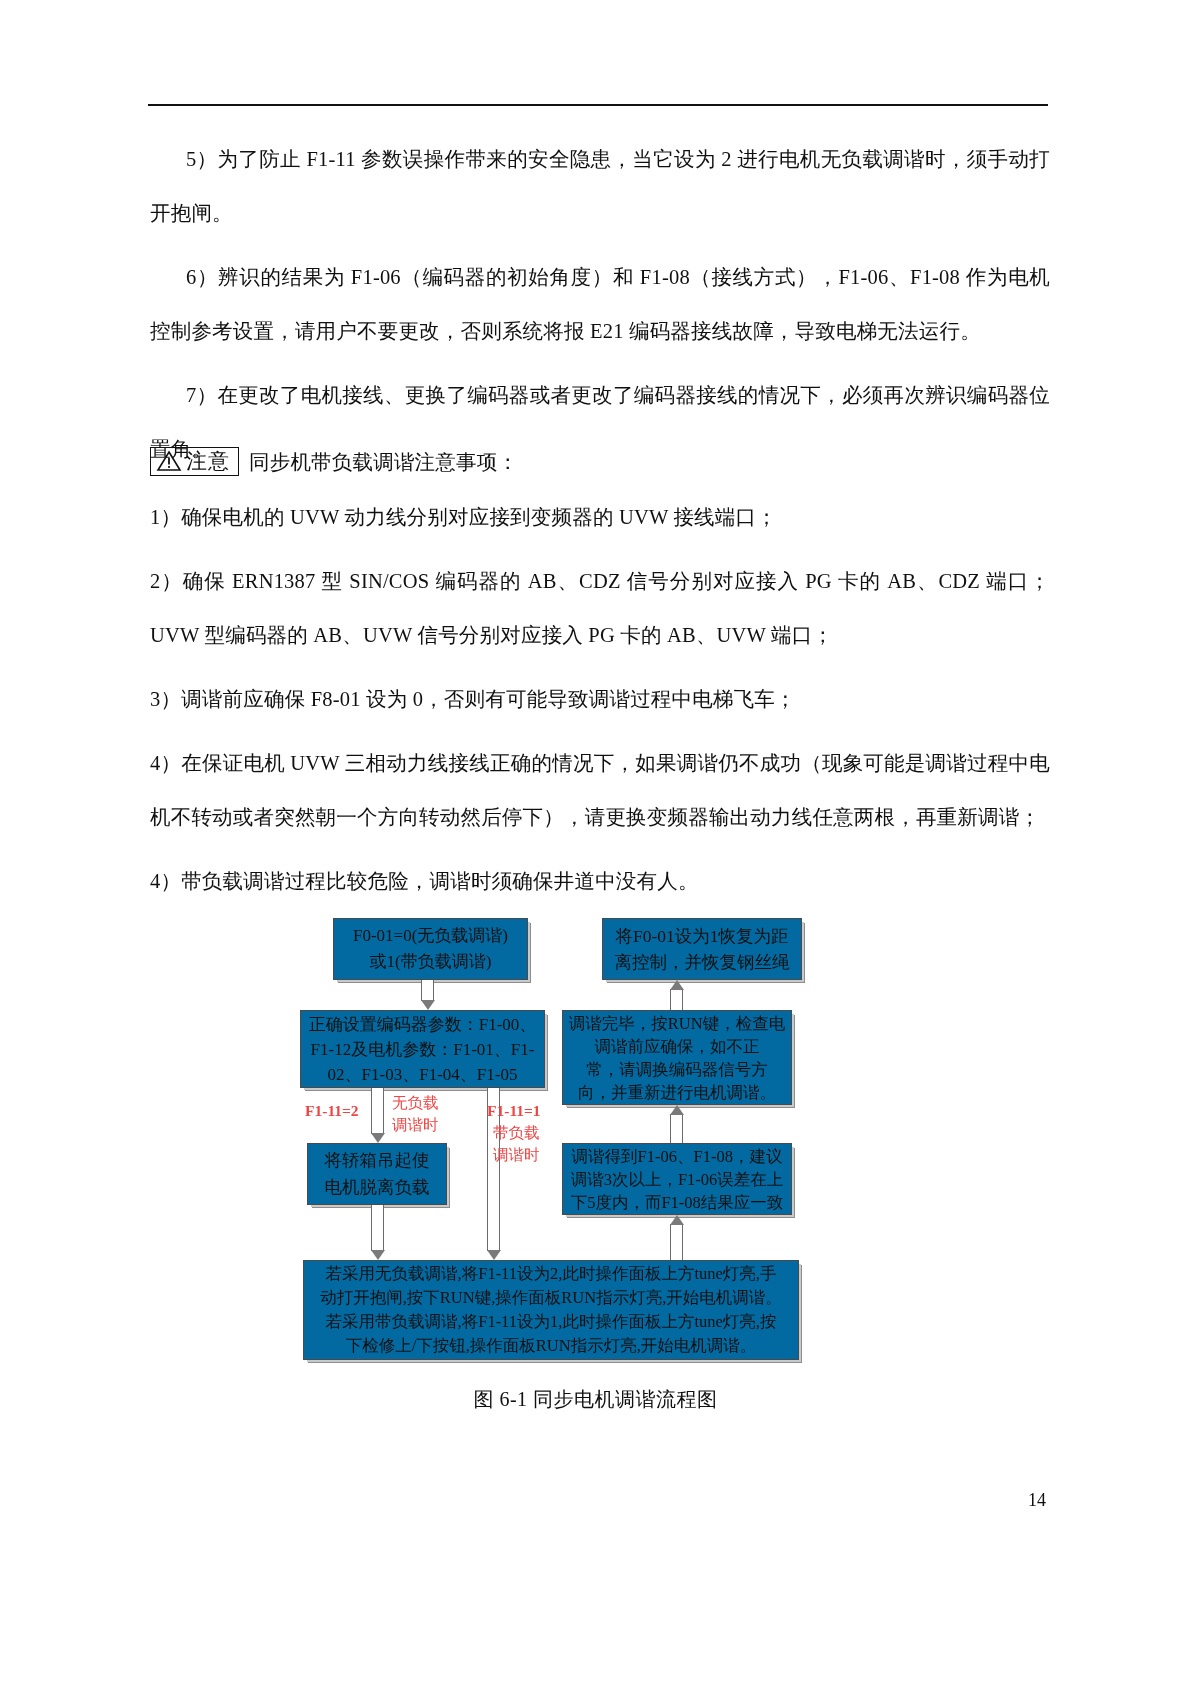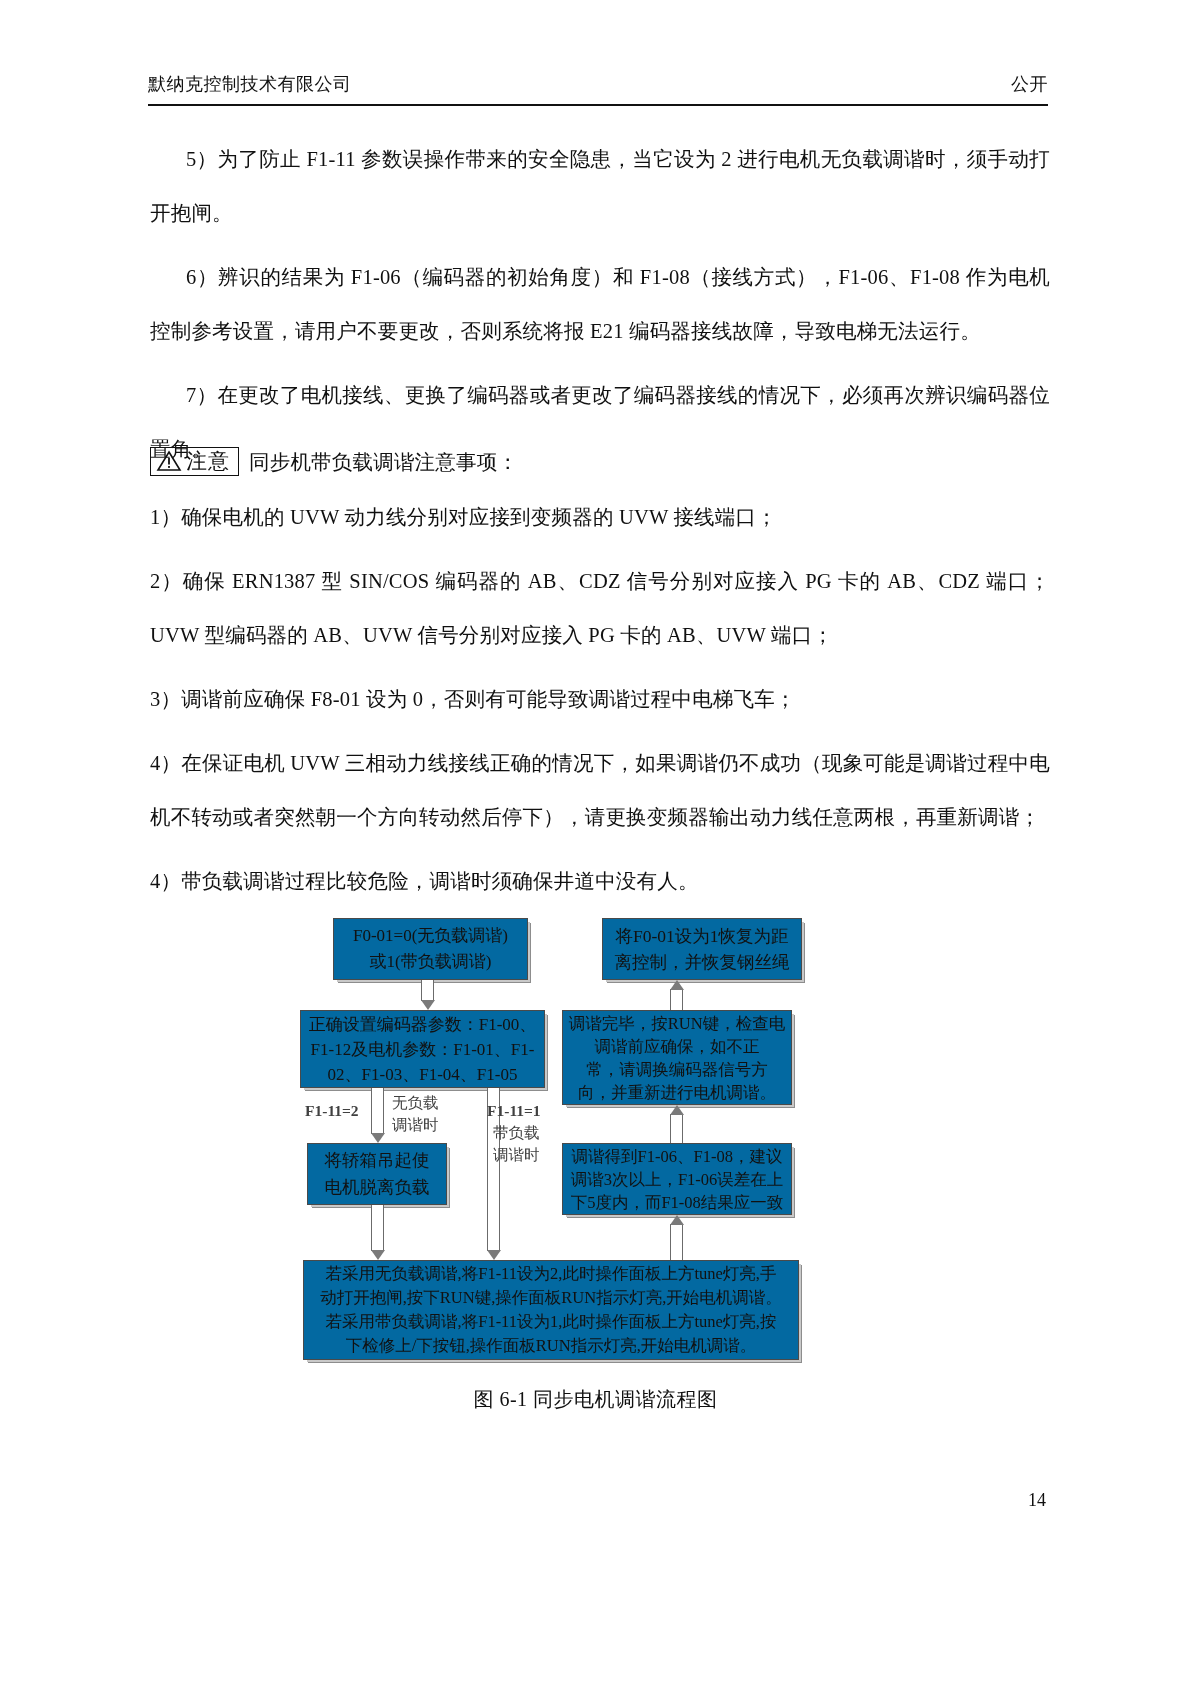--- a/index.html
+++ b/index.html
@@ -153,21 +153,21 @@
   }
   .conn.up .head {
     border-left: 7px solid transparent;
     border-right: 7px solid transparent;
     border-bottom: 10px solid #7a7a7a;
   }
 
   .edge-label {
     position: absolute;
     font-family: "Liberation Serif", "DejaVu Serif", serif;
-    color: #404040;
+    color: #ef4444;
     text-align: center;
     font-size: 15.5px;
     line-height: 22px;
     white-space: nowrap;
   }
   .edge-label.bold { font-weight: bold; }
 
   .figure-caption {
     position: absolute;
     left: 0;
@@ -183,24 +183,20 @@
     right: 145px;
     top: 1490px;
     font-size: 18px;
   }
 </style>
 </head>
 <body>
 
 <div class="page">
 
-  <div class="header">
-    <span>默纳克控制技术有限公司</span>
-    <span>公开</span>
-  </div>
   <div class="header-rule"></div>
 
   <div class="body-text">
     <p class="para indent">5）为了防止 F1-11 参数误操作带来的安全隐患，当它设为 2 进行电机无负载调谐时，须手动打开抱闸。</p>
     <p class="para indent">6）辨识的结果为 F1-06（编码器的初始角度）和 F1-08（接线方式），F1-06、F1-08 作为电机控制参考设置，请用户不要更改，否则系统将报 E21 编码器接线故障，导致电梯无法运行。</p>
     <p class="para indent">7）在更改了电机接线、更换了编码器或者更改了编码器接线的情况下，必须再次辨识编码器位置角。</p>
   </div>
 
   <div class="caution-row">
     <span class="caution-badge">

